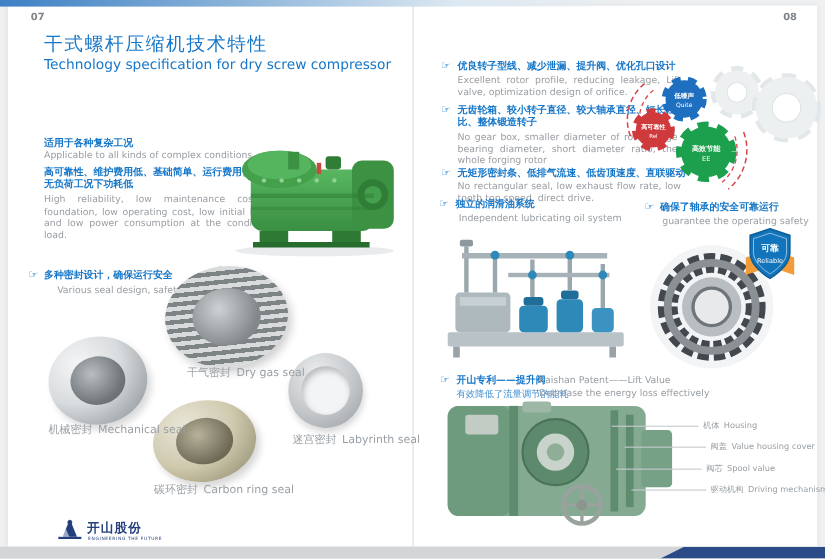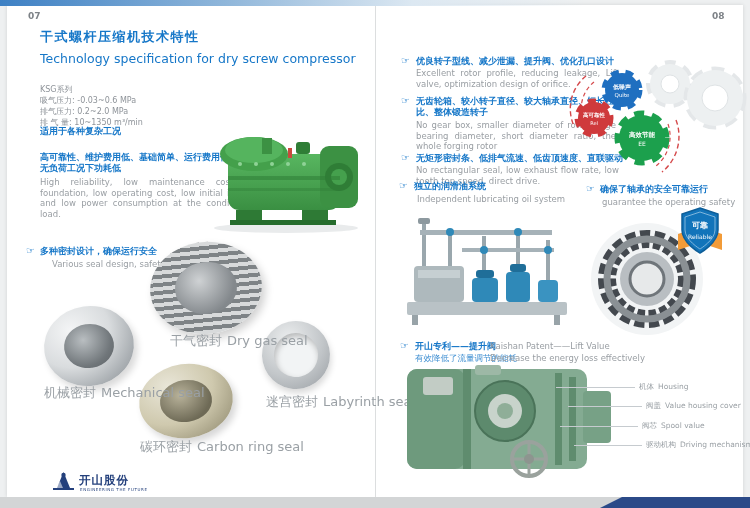--- a/index.html
+++ b/index.html
@@ -13,27 +13,27 @@
   .canvas{position:relative;width:750px;height:508px;background:#eef0f1;overflow:hidden}
   .sheet{position:absolute;left:7px;top:5px;width:736px;height:492px;background:#fff;box-shadow:0 0 4px rgba(0,0,0,.12)}
   .top-band{position:absolute;left:0;top:0;width:750px;height:6px;
     background:linear-gradient(90deg,#3d80c4 0%,#8fb6da 30%,#dce8f2 55%,rgba(255,255,255,0) 78%)}
   .spine{position:absolute;left:375px;top:5px;height:492px;width:1px;background:#dcdedf}
   .bottom-band{position:absolute;left:0;top:497px;width:750px;height:11px;background:#d3d5d6}
   .bottom-navy{position:absolute;right:0;top:0;height:11px;width:150px;background:#2b4a88;
     clip-path:polygon(22px 0,100% 0,100% 100%,0 100%)}
   .abs{position:absolute}
   .pageno{font-size:9px;font-weight:bold;color:#7d8287}
-  .zh-title{font-size:13px;font-weight:bold;color:var(--blue);letter-spacing:1.5px;white-space:nowrap}
+  .zh-title{font-size:17px;font-weight:normal;color:var(--blue);letter-spacing:1.5px;white-space:nowrap}
   .en-title{font-size:12.5px;font-weight:normal;color:var(--blue);white-space:nowrap}
   .spec{font-size:8px;line-height:11px;color:var(--gray);white-space:nowrap}
   .zh-h{font-size:9px;font-weight:bold;color:var(--blue);line-height:11px}
   .en-p{font-size:8.5px;color:#999ea3;line-height:10.5px;text-align:justify}
   .ptr{font-size:10px;color:var(--blue);line-height:10px}
-  .slabel{font-size:13px;color:var(--lgray);white-space:nowrap}
+  .slabel{font-size:10px;color:var(--lgray);white-space:nowrap}
   .slabel .en{margin-left:5px}
   .leader{position:absolute;height:1px;background:#c6cbcf}
   .callout{font-size:7.5px;color:var(--lgray);white-space:nowrap}
   .callout .en{margin-left:4px}
   
   .seal{position:absolute;border-radius:50%}
   .seal::after{content:"";position:absolute;left:22%;top:22%;width:56%;height:56%;border-radius:50%}
   .seal-dry{background:repeating-linear-gradient(180deg,#d8dadb 0 4px,#7e8386 4px 8px);
     box-shadow:3px 5px 8px rgba(0,0,0,.18);transform:rotate(-6deg)}
   .seal-dry::after{background:radial-gradient(circle at 40% 35%,#cfd2d4,#83888c 70%)}
@@ -56,28 +56,23 @@
 <div class="canvas">
   <div class="sheet"></div>
   <div class="spine"></div>
   <div class="top-band"></div>
 
   <div class="abs pageno" style="left:28px;top:11px">07</div>
 
   <div class="abs zh-title" style="left:40px;top:28px">干式螺杆压缩机技术特性</div>
   <div class="abs en-title" style="left:40px;top:51px">Technology specification for dry screw compressor</div>
 
-  <div class="abs spec" style="left:40px;top:84px">
-    <div>KSG系列</div>
-    <div>吸气压力: -0.03~0.6 MPa</div>
-    <div>排气压力: 0.2~2.0 MPa</div>
-    <div>排 气 量: 10~1350 m³/min</div>
-  </div>
 
   <div class="abs zh-h" style="left:40px;top:126px">适用于各种复杂工况</div>
+  <div class="abs en-p" style="left:40px;top:137px;width:200px;text-align:left">Applicable to all kinds of complex conditions</div>
 
   <div class="abs zh-h" style="left:40px;top:152px;width:252px">高可靠性、维护费用低、基础简单、运行费用低、初始投资少、无负荷工况下功耗低</div>
   <div class="abs en-p" style="left:40px;top:177px;width:235px">High reliability, low maintenance cost, simple foundation, low operating cost, low initial investment and low power consumption at the condition of no load.</div>
 
   <svg class="abs" style="left:200px;top:118px" width="172" height="118" viewBox="0 0 172 118">
     <defs>
       <linearGradient id="gbody" x1="0" y1="0" x2="0" y2="1">
         <stop offset="0" stop-color="#58b660"></stop>
           <stop offset="1" stop-color="#3a8f42"></stop>
       </linearGradient>

